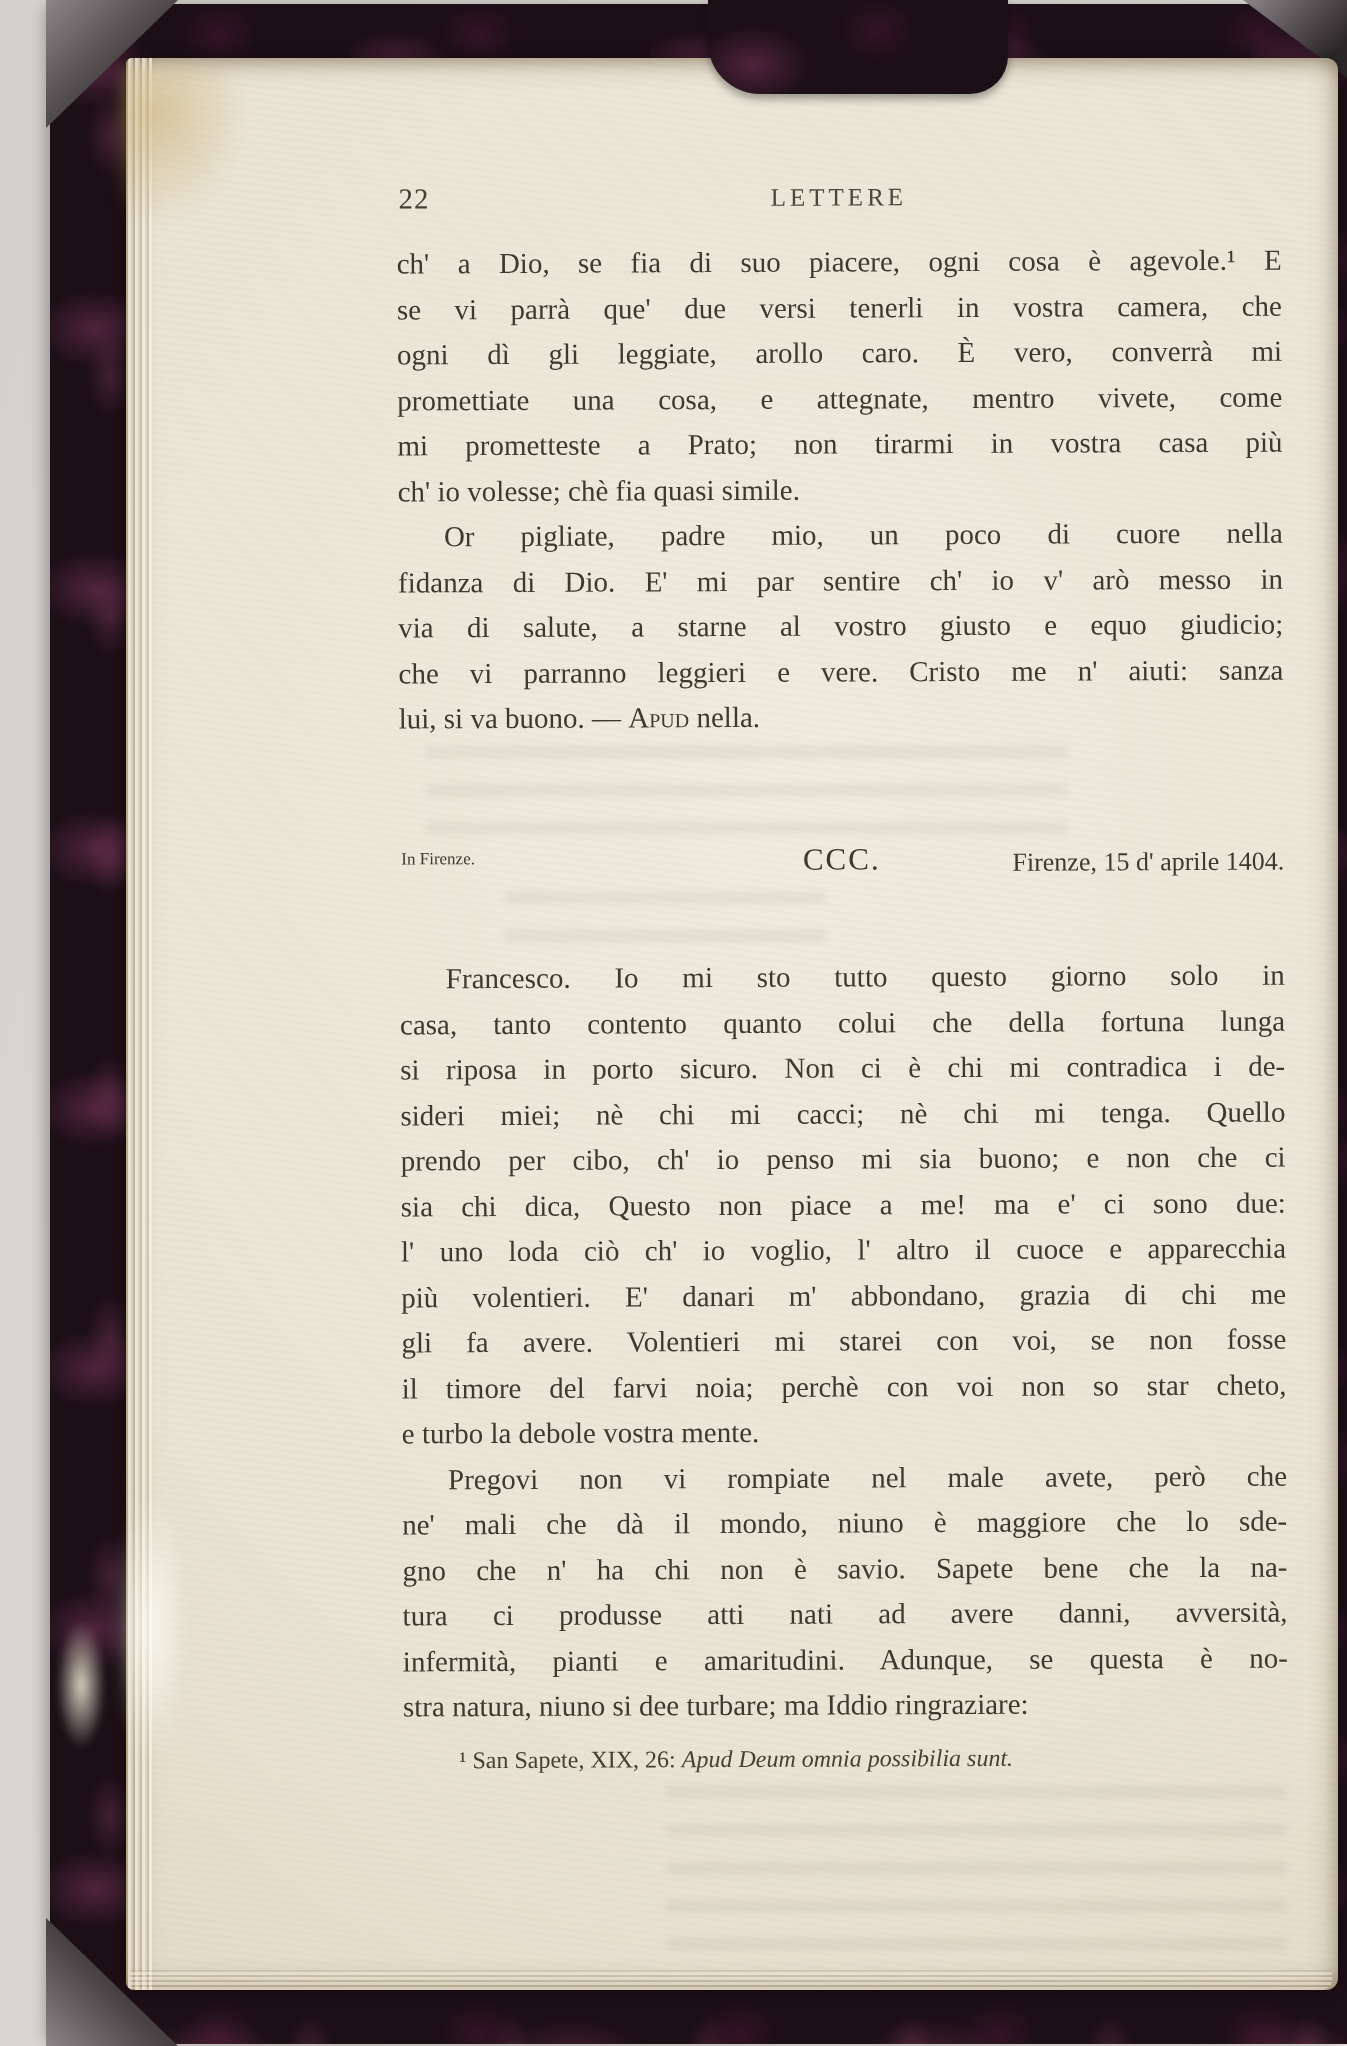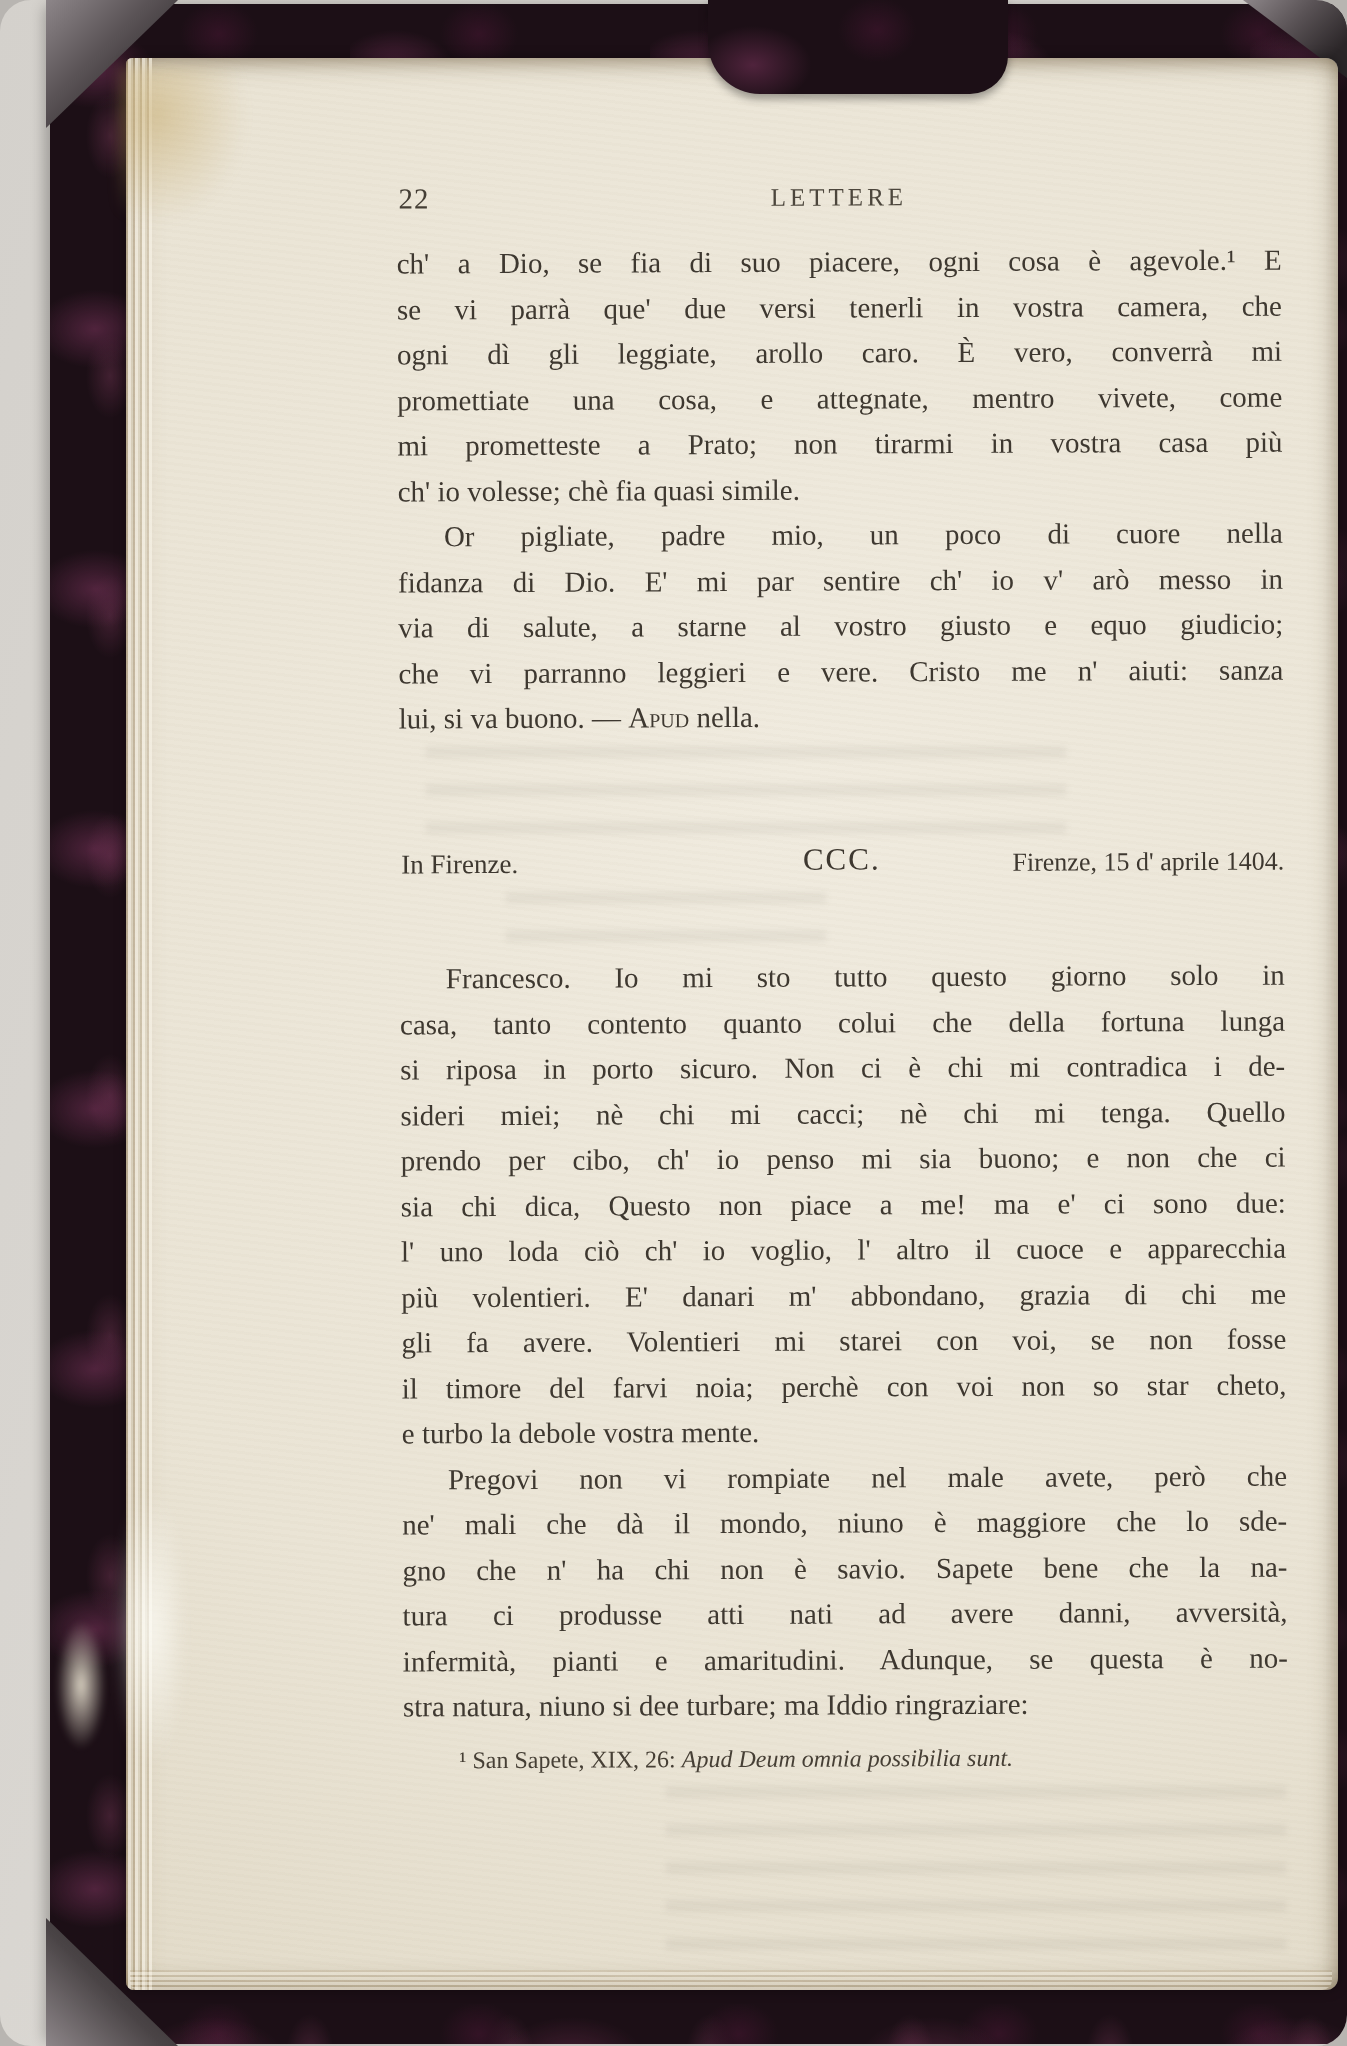--- a/index.html
+++ b/index.html
@@ -1,20 +1,19 @@
 <!DOCTYPE html>
 <html style="--wall: #dcd9d4; --cover: #1c0f16; --paper: #ece6d8; --ink: #3e3830;"><head>
 <meta charset="utf-8">
 <style>
   html,body{margin:0;padding:0;background:#b8b5b1;}
   .photo{
     position:relative;width:1347px;height:2046px;overflow:hidden;
     background:linear-gradient(105deg,#d4d1cc 0%,var(--wall,#dcd9d4) 45%,#eceae6 100%);
     font-family:"Liberation Serif","DejaVu Serif",serif;
-    border-radius:31px;
   }
   
   .marble{
     background-color:var(--cover,#1c0f16);
     background-image:
       radial-gradient(ellipse 90px 60px at 15% 25%, rgba(122,52,92,.55), transparent 65%),
       radial-gradient(ellipse 70px 90px at 80% 70%, rgba(90,34,66,.50), transparent 60%),
       radial-gradient(ellipse 120px 70px at 45% 85%, rgba(140,60,100,.35), transparent 60%),
       radial-gradient(ellipse 60px 50px at 65% 15%, rgba(55,20,40,.85), transparent 65%),
       radial-gradient(ellipse 40px 70px at 30% 55%, rgba(150,70,110,.30), transparent 60%);
@@ -65,21 +64,21 @@
     letter-spacing:4px;color:#4c463c;}
   .tb{position:absolute;left:274px;width:885px;font-size:29px;line-height:45.5px;}
   .tb1{top:182px;}
   .tb2{top:897px;}
   .line{text-align:justify;text-align-last:justify;}
   .line.last{text-align-last:left;}
   .line.indent{text-indent:46px;}
   .smallcaps{font-variant:small-caps;}
   .italic{font-style:italic;}
   .heading-row{position:absolute;left:274px;top:782px;width:885px;height:46px;}
-  .heading-left{position:absolute;left:2px;top:8px;font-size:27px;}
+  .heading-left{position:absolute;left:2px;top:8px;font-size:17px;}
   .heading-center{position:absolute;left:0;right:0;top:2px;text-align:center;font-size:31px;letter-spacing:2px;}
   .heading-right{position:absolute;right:0;top:9px;font-size:26px;}
   .footnote{position:absolute;left:330px;top:1688px;width:820px;font-size:24px;color:#463f35;}
 </style>
 </head>
 <body>
 
 <div class="photo">
 
   <div class="cover marble"></div>

